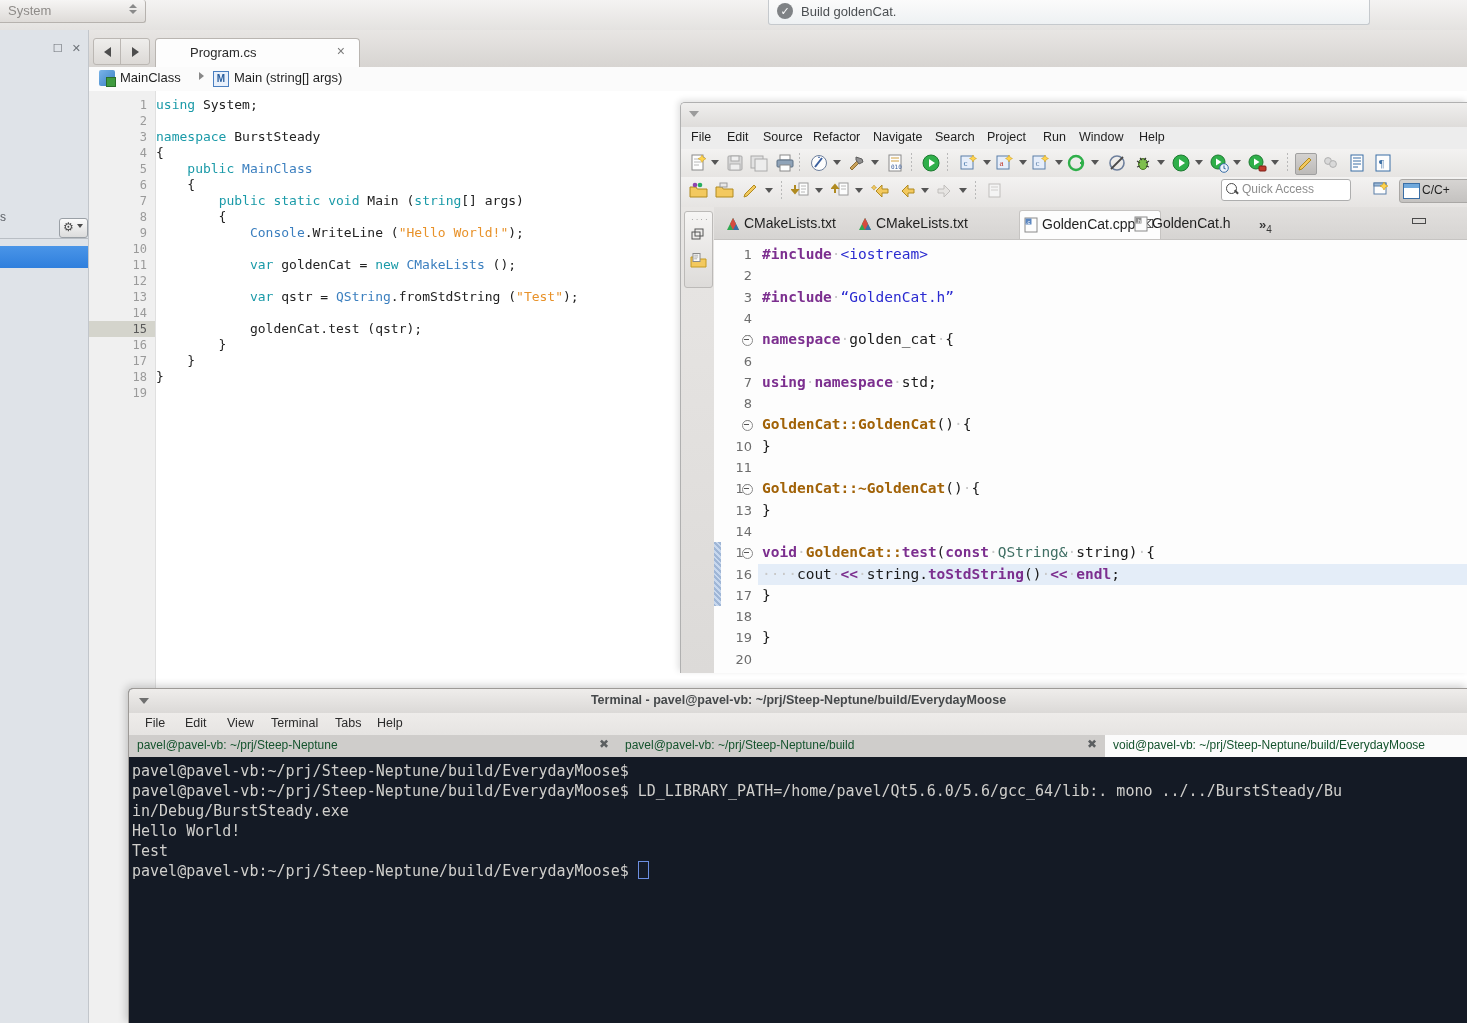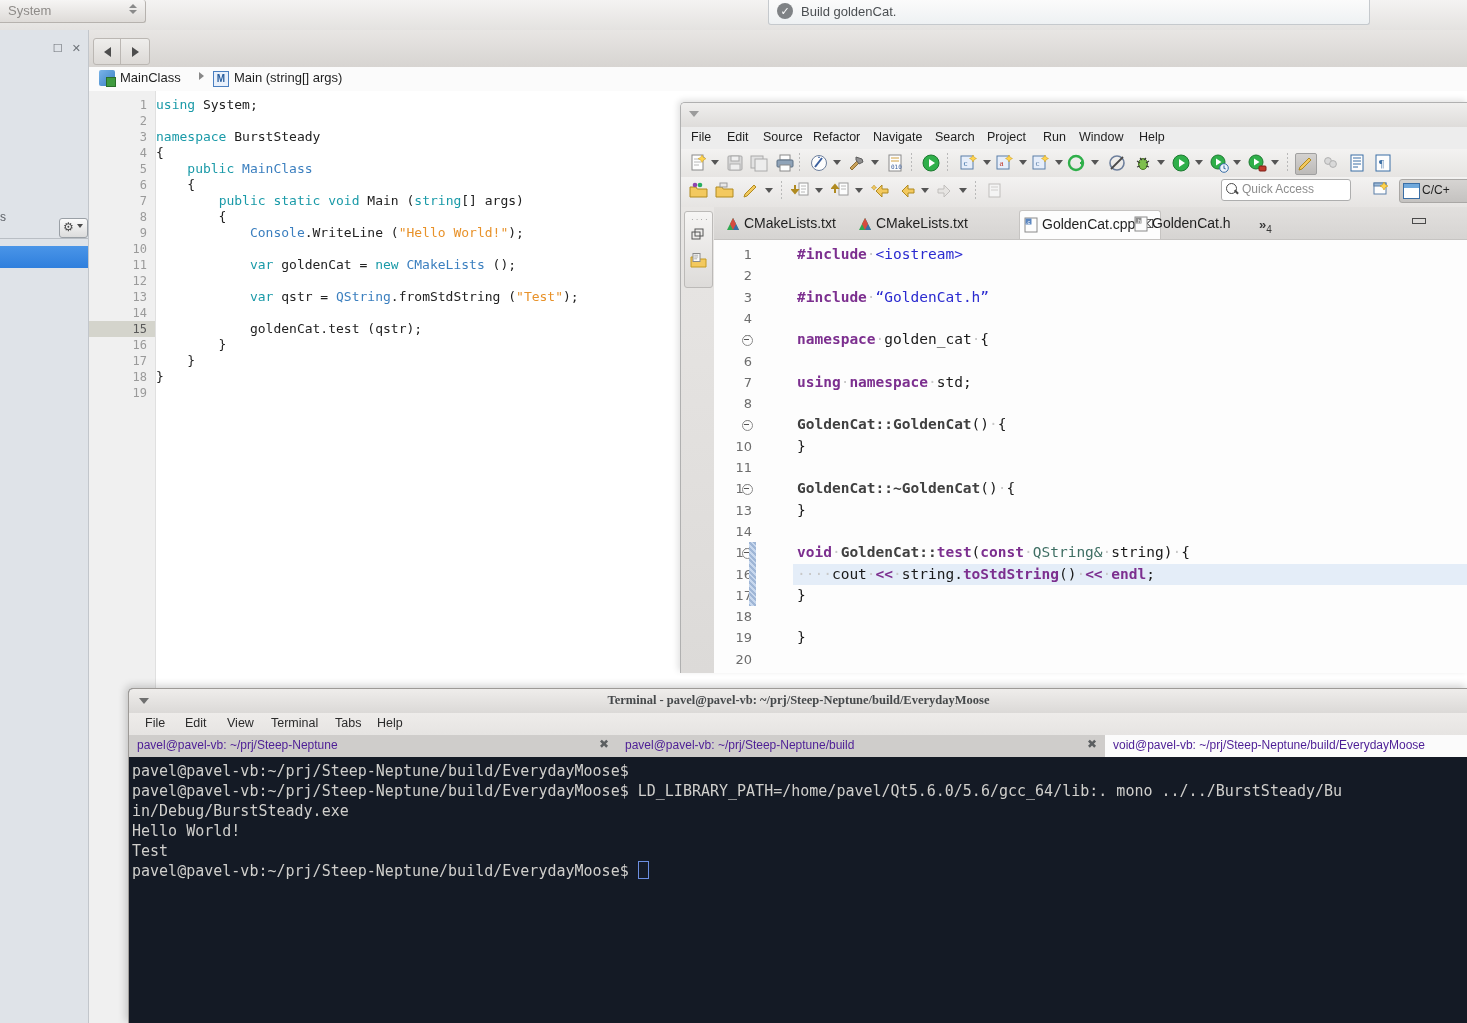--- a/index.html
+++ b/index.html
@@ -133,61 +133,61 @@
   #ecl-sidebox{position:absolute;left:3px;top:4px;width:27px;height:75px;
      background:linear-gradient(to bottom,#f6f5f4,#dddbd9);border:1px solid #bcbab8;border-radius:3px;}
   #ecl-tabs{left:33px;top:104px;width:754px;height:32px;
      background:linear-gradient(to bottom,#e2e0de,#d6d4d2);}
   .etab{position:absolute;top:3px;height:29px;font-size:14px;color:#1f1f1f;}
   .etab .lb{position:absolute;left:22px;top:5px;white-space:nowrap;}
   .etab.active{background:#fdfdfd;border:1px solid #c6c4c2;border-bottom:none;border-radius:3px 3px 0 0;}
   .etabicon{position:absolute;left:3px;top:6px;width:16px;height:16px;}
   #ecl-code{left:33px;top:136px;width:754px;height:434px;background:#fdfdfd;border-top:1px solid #c6c4c2;}
   #ecl-gut{position:absolute;left:0;top:0;width:44px;height:434px;background:#fdfdfd;}
-  #ecl-txt{position:absolute;left:44px;top:0;right:0;height:434px;margin-left:35px;}
+  #ecl-txt{position:absolute;left:44px;top:0;right:0;height:434px;}
   .cpp-line{position:relative;height:21.3px;line-height:21.3px;font-size:14.5px;white-space:pre;
      font-family:"DejaVu Sans Mono",monospace;}
   .cpp-n{position:absolute;right:6px;width:38px;text-align:right;font-size:13px;color:#6d6d6d;
      font-family:"DejaVu Sans",sans-serif;height:21.3px;line-height:21.3px;}
   .fold{position:absolute;right:-1px;top:6px;width:9px;height:9px;border:1px solid #8a8a8a;border-radius:50%;
      background:#fdfdfd;}
   .fold:after{content:"";position:absolute;left:1px;top:3px;width:5px;height:1px;background:#555;}
   .cp-pre{color:#7c2f8f;font-weight:bold;}
   .cp-inc{color:#2a2ad0;}
   .cp-kw{color:#7c2f8f;font-weight:bold;}
   .cp-plain{color:#1a1a1a;}
   .cp-ns{color:#1a1a1a;}
-  .cp-type{color:#404040;font-weight:bold;}
+  .cp-type{color:#a16207;font-weight:bold;}
   .cp-fn{color:#7c2f8f;font-weight:bold;}
   .cp-dot{color:#c8c8c8;}
   .cp-qt{color:#3e6e63;}
   .hl-line{position:absolute;left:0;right:0;height:21.3px;background:#e4edf8;}
   .hl-bar{position:absolute;left:-44px;width:7px;height:64px;
      background:repeating-linear-gradient(45deg,#9fb6d6 0 2px,#c8d8ee 2px 4px);}
   #ecl-minbtn{position:absolute;left:731px;top:112px;width:14px;height:10px;}
   #ecl-minbtn i{position:absolute;left:0;top:3px;width:12px;height:4px;border:1.5px solid #4a4a4a;}
   .etab-more{position:absolute;top:10px;font-size:13px;color:#3a3a3a;}
 
   
   #term{left:128px;top:688px;width:1339px;height:335px;
      background:#141a25;border:1px solid #9d9a97;border-right:none;border-bottom:none;
      border-radius:5px 0 0 0;box-shadow:-2px -2px 8px rgba(0,0,0,.2);overflow:hidden;}
   #term-title{left:0;top:0;width:1339px;height:24px;
      background:linear-gradient(to bottom,#efedeb,#dbd9d7);border-bottom:1px solid #c9c7c5;}
   #term-title .arr{position:absolute;left:10px;top:9px;width:0;height:0;
      border-left:5px solid transparent;border-right:5px solid transparent;border-top:6px solid #6f6f6f;}
   #term-title .tt{position:absolute;left:0;right:0;top:4px;text-align:center;font-size:12.5px;
-     color:#46494b;font-weight:bold;font-family:Liberation Serif, serif;}
+     color:#46494b;font-weight:bold;}
   #term-menu{left:0;top:24px;width:1339px;height:22px;
      background:linear-gradient(to bottom,#eeecea,#e6e4e2);border-bottom:1px solid #cfcdcb;}
   #term-menu .mi{position:absolute;top:3px;font-size:12.5px;color:#2b2b2b;}
   #term-tabs{left:0;top:46px;width:1339px;height:22px;background:#d7d5d3;}
   .ttab{position:absolute;top:0;height:22px;background:#cfcdcb;border-right:1px solid #bab8b6;}
   .ttab.active{background:#fbfbfb;}
-  .ttab .lb{position:absolute;left:8px;top:3px;font-size:12px;color:#4c1d95;white-space:nowrap;}
+  .ttab .lb{position:absolute;left:8px;top:3px;font-size:12px;color:#14532d;white-space:nowrap;}
   .ttab .x{position:absolute;right:8px;top:2px;font-size:12px;color:#5c5f61;}
   #term-body{left:0;top:68px;width:1339px;height:267px;background:#141a25;padding:4px 0 0 3px;}
   .tline{height:20px;line-height:20px;font-size:15px;color:#d0cfcc;white-space:pre;
      font-family:"DejaVu Sans Mono",monospace;}
   #tcursor{display:inline-block;width:9px;height:16px;border:1.5px solid #6c8ee0;vertical-align:-3px;}
 </style>
 </head>
 <body>
 
 <div class="abs" id="md-root">
@@ -214,20 +214,24 @@
   <div class="abs" id="md-padline"></div>
 
   <div class="abs" id="md-tabstrip"></div>
   <div class="abs" id="md-navbtns">
     <div class="md-nav l">
         <i class="tri"></i>
       </div>
     <div class="md-nav r">
         <i class="tri"></i>
       </div>
+  </div>
+  <div class="abs" id="md-tab">
+    <span class="t nosel">Program.cs</span>
+    <span class="x nosel">×</span>
   </div>
 
   <div class="abs" id="md-bread">
     <span class="ic1"></span>
     <span class="n1 nosel">MainClass</span>
     <span class="sep"></span>
     <span class="ic2 nosel">M</span>
     <span class="n2 nosel">Main (string[] args)</span>
   </div>
 

